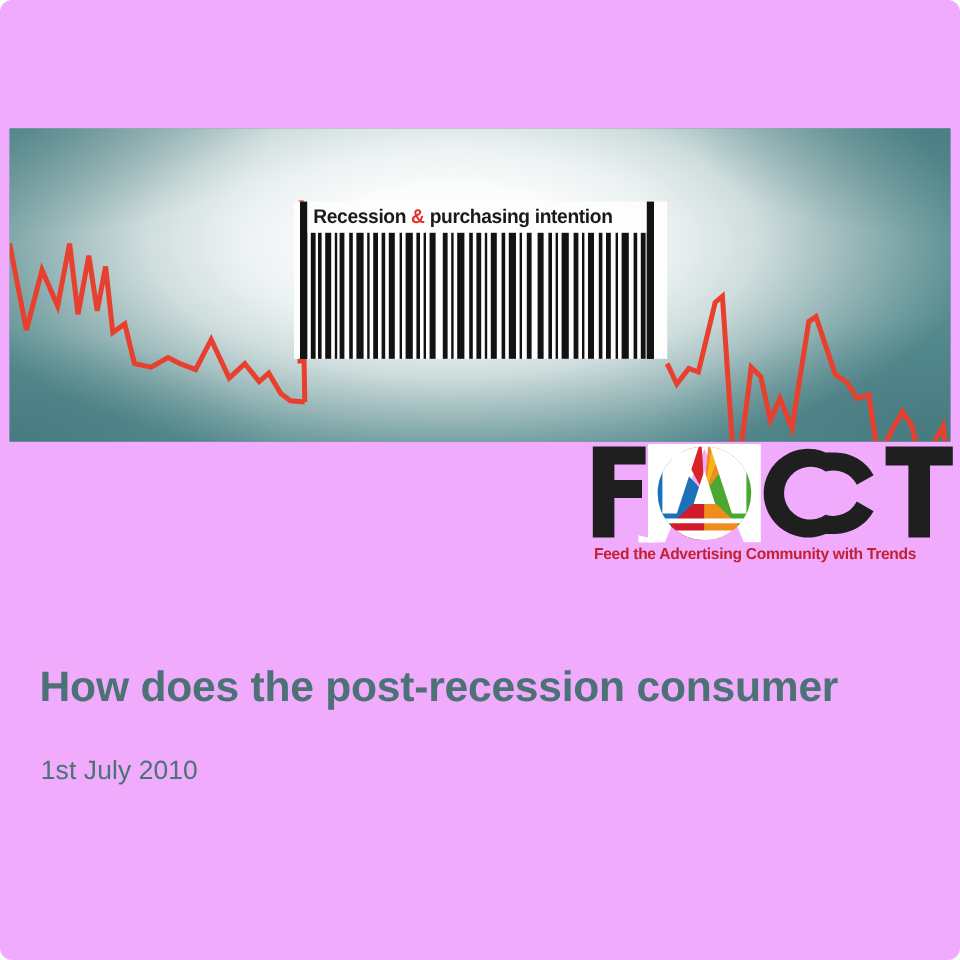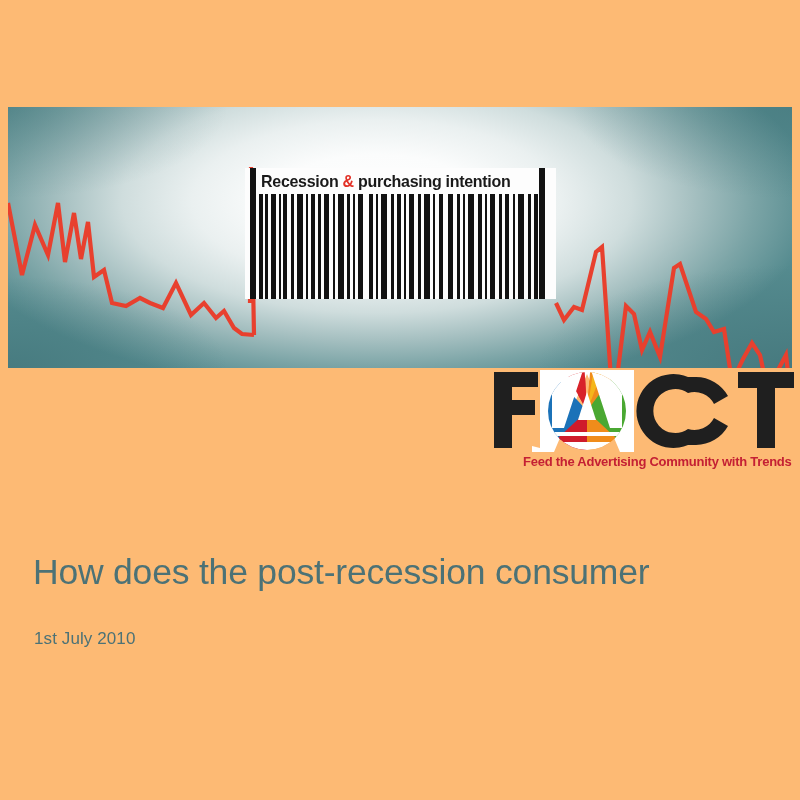--- a/index.html
+++ b/index.html
@@ -13,21 +13,22 @@
     height: 800px;
     overflow: hidden;
     font-family: "Liberation Sans", sans-serif;
     -webkit-font-smoothing: antialiased;
   }
 
   #slide {
     position: relative;
     width: 800px;
     height: 800px;
-    background: #fdba74;
+    background: #f0abfc;
+    border-radius: 10px;
   }
 
   
   #hero {
     position: absolute;
     left: 8px;
     top: 107px;
     width: 784px;
     height: 261px;
     overflow: hidden;
@@ -104,21 +105,20 @@
   #barcode .guard.left  { left: 5px; }
   #barcode .guard.right { left: 294px; }
 
   
   #logo {
     position: absolute;
     left: 492px;
     top: 370px;
     width: 304px;
     height: 108px;
-    text-align: right;
   }
   #logo .wordmark {
     position: absolute;
     left: 0;
     top: 0;
     width: 304px;
     height: 82px;
   }
   #logo .tagline {
     position: absolute;
@@ -141,29 +141,29 @@
     left: 33px;
     top: 524px;
     width: 730px;
     font-family: "Liberation Sans", sans-serif;
     font-weight: normal;
     font-size: 35.5px;
     line-height: 48px;
     color: #4c7276;
     letter-spacing: -0.2px;
   }
-  #title .line { display: block; white-space: nowrap; }
+  #title .line { display: block; white-space: nowrap; font-weight: bold; }
 
   #date {
     position: absolute;
     left: 34px;
     top: 629px;
     font-family: "Liberation Sans", sans-serif;
     font-weight: normal;
-    font-size: 17px;
+    font-size: 22px;
     color: #4c7276;
     letter-spacing: 0.1px;
     white-space: nowrap;
   }
 </style>
 </head>
 <body>
 
 <div id="slide">
 

